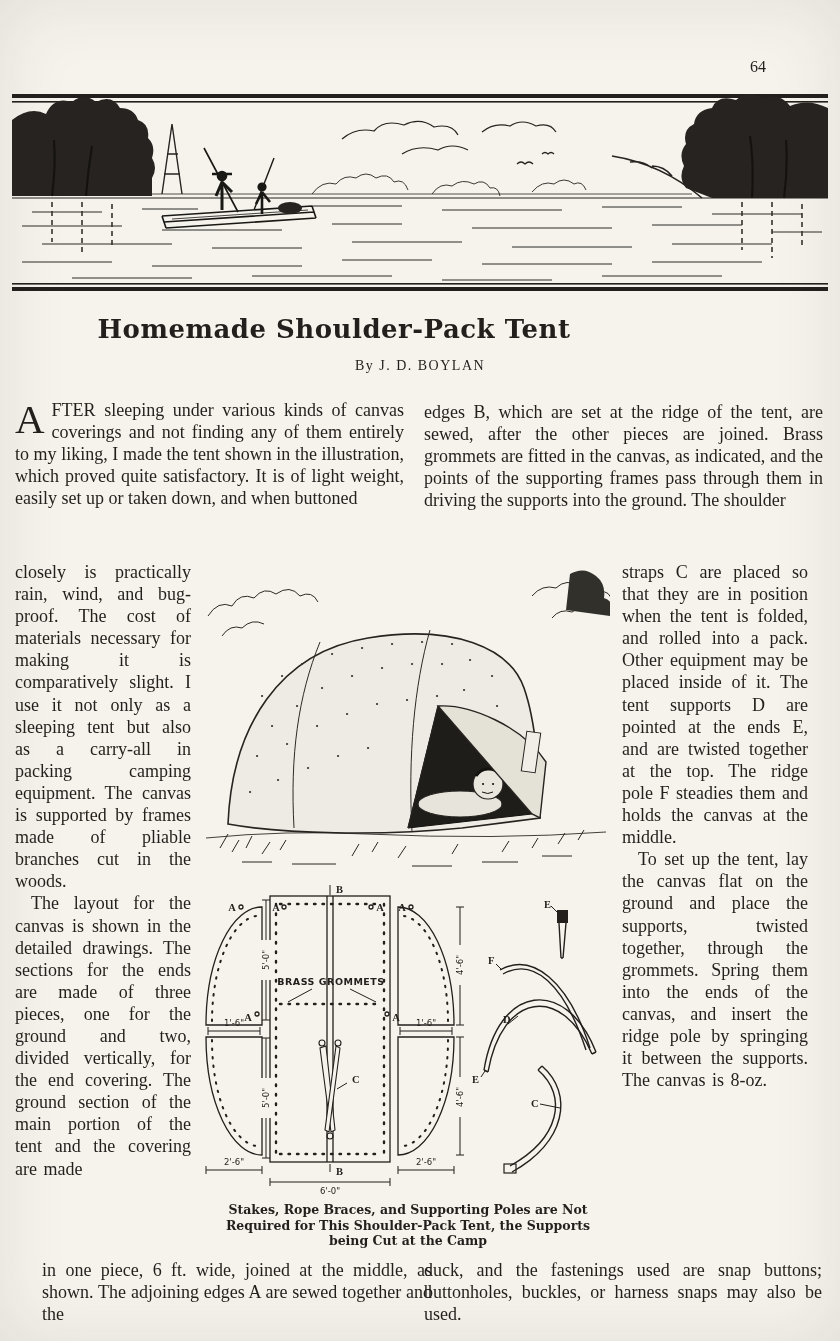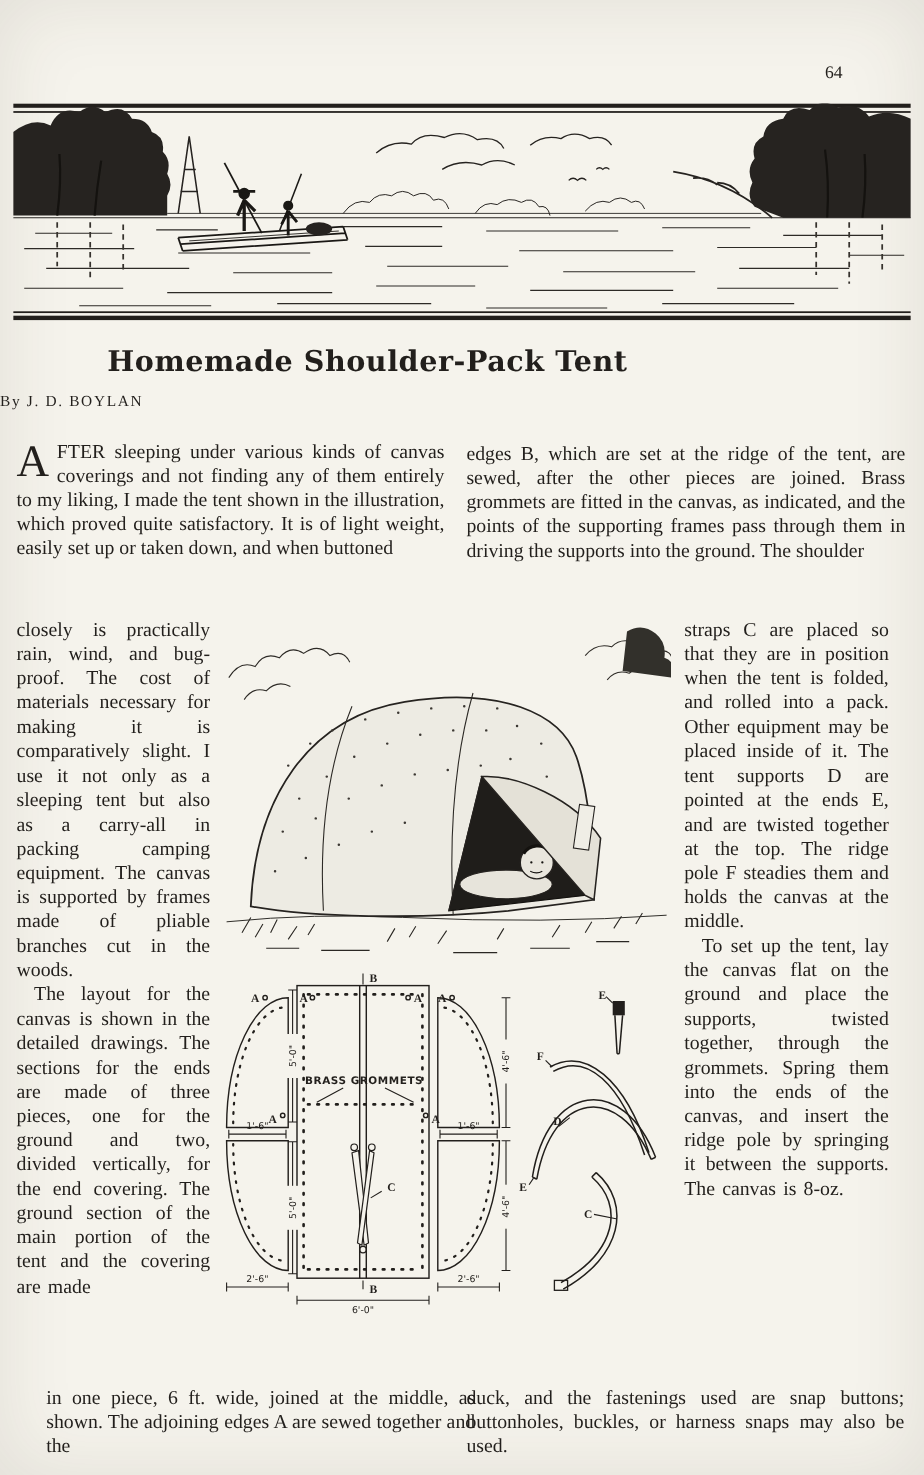--- a/index.html
+++ b/index.html
@@ -27,21 +27,21 @@
   .banner { position:absolute; top:94px; left:12px; width:816px; height:198px; }
   .banner svg { display:block; }
   .title {
     position:absolute; top:314px; left:0; width:668px; margin:0;
     text-align:center;
     font-family:"DejaVu Serif","Liberation Serif",serif;
     font-weight:bold; font-size:26px; letter-spacing:0.5px;
   }
   .byline {
     position:absolute; top:358px; left:0; width:840px;
-    text-align:left; font-size:14px; letter-spacing:1.5px;
+    text-align:center; font-size:14px; letter-spacing:1.5px;
   }
   .body-text {
     position:absolute;
     font-size:18px; line-height:22.1px;
     text-align:justify;
   }
   .body-text p { margin:0; }
   .body-text p.indent { text-indent:16px; }
   .left-top   { left:15px;  top:399px;  width:389px; }
   .right-top  { left:424px; top:401px;  width:399px; }
@@ -244,17 +244,18 @@
       <text class="dg-dim" x="34" y="285" text-anchor="middle">2'-6"</text>
       <text class="dg-dim" x="226" y="285" text-anchor="middle">2'-6"</text>
       <text class="dg-dim" x="130" y="314" text-anchor="middle">6'-0"</text>
       <text class="dg-dim" text-anchor="middle" transform="rotate(-90 66 80)" x="66" y="83">5'-0"</text>
       <text class="dg-dim" text-anchor="middle" transform="rotate(-90 66 218)" x="66" y="221">5'-0"</text>
       <text class="dg-dim" text-anchor="middle" transform="rotate(-90 260 85)" x="260" y="88">4'-6"</text>
       <text class="dg-dim" text-anchor="middle" transform="rotate(-90 260 217)" x="260" y="220">4'-6"</text>
     </svg>
   </div>
 
+  <div class="caption">Stakes, Rope Braces, and Supporting Poles are Not Required for This Shoulder-Pack Tent, the Supports being Cut at the Camp</div>
 
   <div class="body-text left-bottom">in one piece, 6 ft. wide, joined at the middle, as shown. The adjoining edges A are sewed together and the</div>
   <div class="body-text right-bottom">duck, and the fastenings used are snap buttons; buttonholes, buckles, or harness snaps may also be used.</div>
 
 </div>
 
 </body></html>

